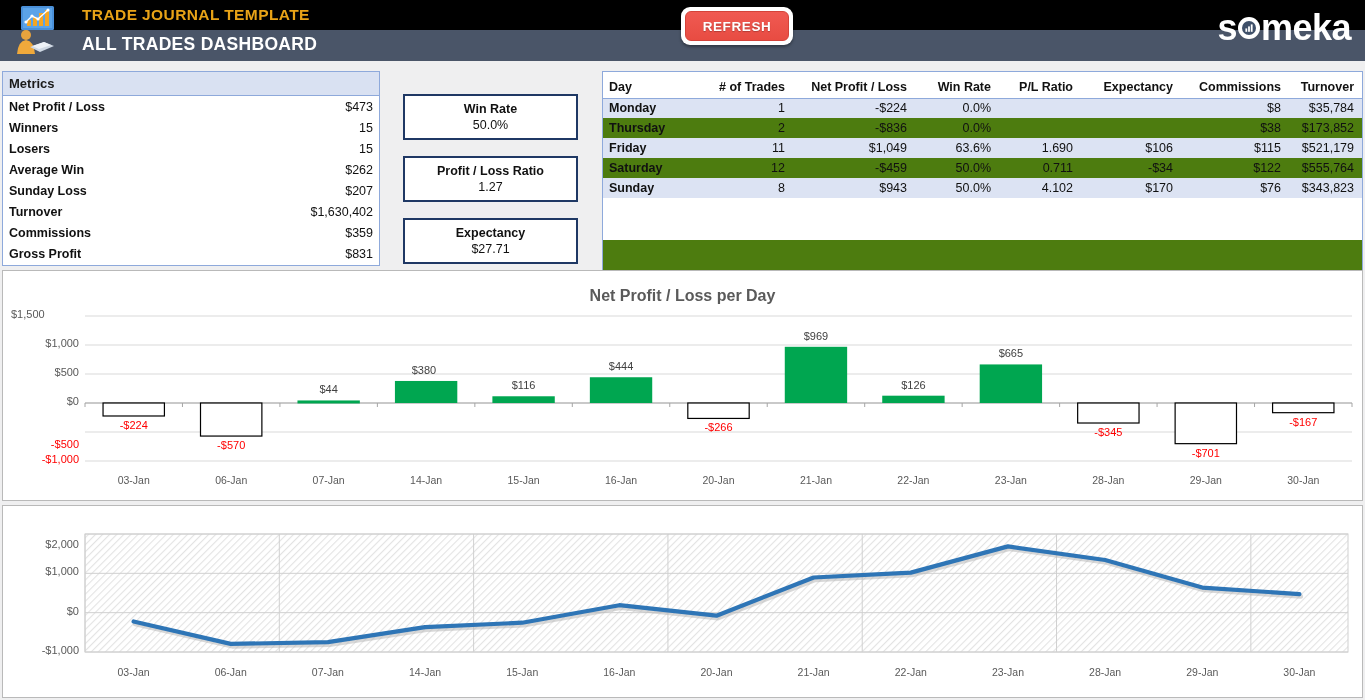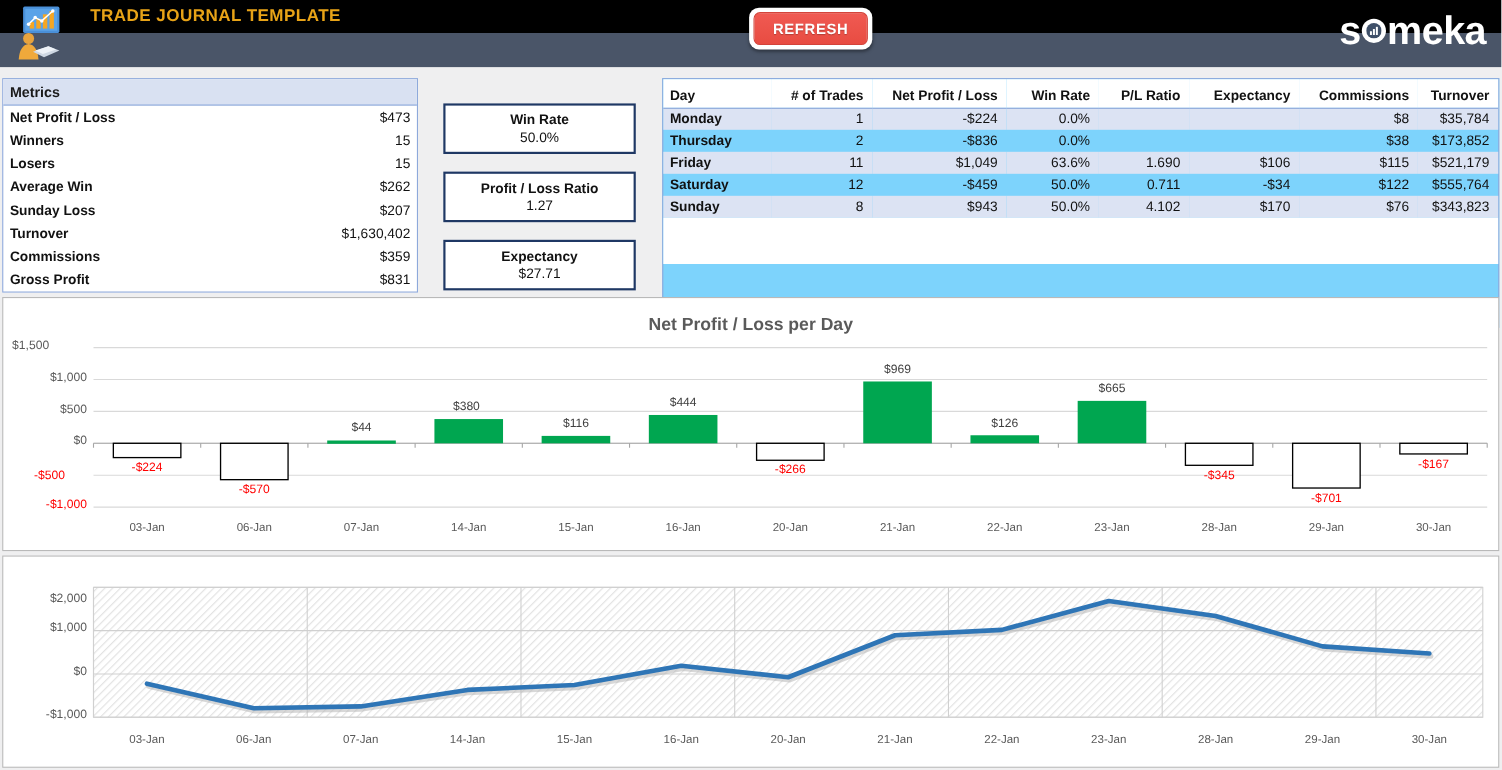--- a/index.html
+++ b/index.html
@@ -90,21 +90,21 @@
   }
   .kpi-label { font-size: 12.5px; font-weight: bold; color: #111; line-height: 16px; }
   .kpi-value { font-size: 12.5px; color: #111; line-height: 17px; }
   #kpi1 { left: 403px; top: 33px; }
   #kpi2 { left: 403px; top: 95px; }
   #kpi3 { left: 403px; top: 157px; }
 
   
   .daytable-wrap {
     position: absolute; left: 602px; top: 10px; width: 761px; height: 227px;
-    background: #7dd3fc; border: 1px solid #8ea9db;
+    background: #4d7c0f; border: 1px solid #8ea9db;
   }
   table.daytable { width: 100%; border-collapse: collapse; font-size: 12.5px; }
   table.daytable th {
     font-weight: bold; color: #111; font-size: 12.5px;
     padding: 3px 8px 4px 6px; vertical-align: bottom;
     border-bottom: 1px solid #8ea9db; height: 26px;
     background: #ffffff;
   }
   table.daytable td {
     padding: 2px 8px 2px 6px; height: 20px; color: #111;
@@ -168,20 +168,21 @@
       <circle cx="30" cy="17" r="1.6" fill="#fff"></circle>
         <circle cx="40" cy="8" r="1.6" fill="#fff"></circle>
       <circle cx="18" cy="33" r="5" fill="#e8a33d"></circle>
       <path d="M9 52 q1-13 9-14 q8 1 9 14 z" fill="#f0a93b"></path>
       <path d="M22 45 l14 -5 l10 4 l-14 6 z" fill="#cfd8e3"></path>
       <path d="M24 44 l12 -4 l7 3 l-12 4 z" fill="#eef2f7"></path>
     </svg>
   </div>
 
   <div class="tmpl-title">TRADE JOURNAL TEMPLATE</div>
+  <div class="dash-title">ALL TRADES DASHBOARD</div>
 
   <div class="refresh-wrap">
     <div class="refresh-btn">REFRESH</div>
   </div>
 
   <div class="someka">
     <span>s</span>
     <span class="someka-o">
       <svg width="14" height="14" viewBox="0 0 14 14">
         <circle cx="7" cy="7" r="7" fill="#3f5069"></circle>
@@ -352,21 +353,21 @@
           <rect x="976.6969230769232" y="93.43" width="62.37538461538462" height="38.56999999999999" fill="#00a650"></rect>
           <rect x="1074.6584615384618" y="132" width="61.37538461538462" height="20.00999999999999" fill="#ffffff" stroke="#000000" stroke-width="1.2"></rect>
           <rect x="1172.1200000000001" y="132" width="61.37538461538462" height="40.658000000000015" fill="#ffffff" stroke="#000000" stroke-width="1.2"></rect>
           <rect x="1269.5815384615387" y="132" width="61.37538461538462" height="9.685999999999979" fill="#ffffff" stroke="#000000" stroke-width="1.2"></rect>
         </svg>
       <div id="barlabels">
           <div class="tick-lbl" style="left: 8px; top: 37px; width: 68px; text-align: left;">$1,500</div>
           <div class="tick-lbl" style="left: 8px; top: 66px; width: 68px; text-align: right;">$1,000</div>
           <div class="tick-lbl" style="left: 8px; top: 95px; width: 68px; text-align: right;">$500</div>
           <div class="tick-lbl" style="left: 8px; top: 124px; width: 68px; text-align: right;">$0</div>
-          <div class="tick-lbl neg" style="left: 8px; top: 155px; width: 68px; text-align: center;">-$500</div>
+          <div class="tick-lbl neg" style="left: 8px; top: 167px; width: 68px; text-align: right;">-$500</div>
           <div class="tick-lbl neg" style="left: 8px; top: 182px; width: 68px; text-align: right;">-$1,000</div>
           <div class="bar-val neg" style="left: 85.7308px; top: 147.992px; width: 90px; text-align: center;">-$224</div>
           <div class="xtick" style="left: 85.7308px; top: 203px; width: 90px; text-align: center;">03-Jan</div>
           <div class="bar-val neg" style="left: 183.192px; top: 168.06px; width: 90px; text-align: center;">-$570</div>
           <div class="xtick" style="left: 183.192px; top: 203px; width: 90px; text-align: center;">06-Jan</div>
           <div class="bar-val" style="left: 280.654px; top: 112.448px; width: 90px; text-align: center;">$44</div>
           <div class="xtick" style="left: 280.654px; top: 203px; width: 90px; text-align: center;">07-Jan</div>
           <div class="bar-val" style="left: 376px; top: 92.96px; width: 90px; text-align: center;">$380</div>
           <div class="xtick" style="left: 378.115px; top: 203px; width: 90px; text-align: center;">14-Jan</div>
           <div class="bar-val" style="left: 475.577px; top: 108.272px; width: 90px; text-align: center;">$116</div>

